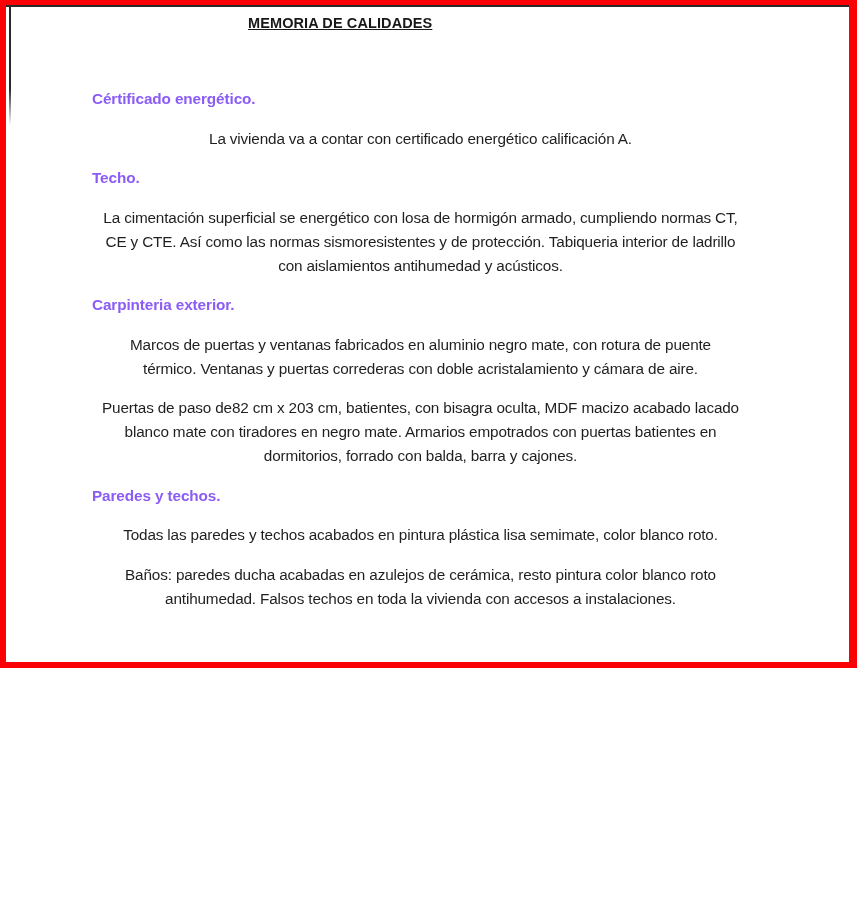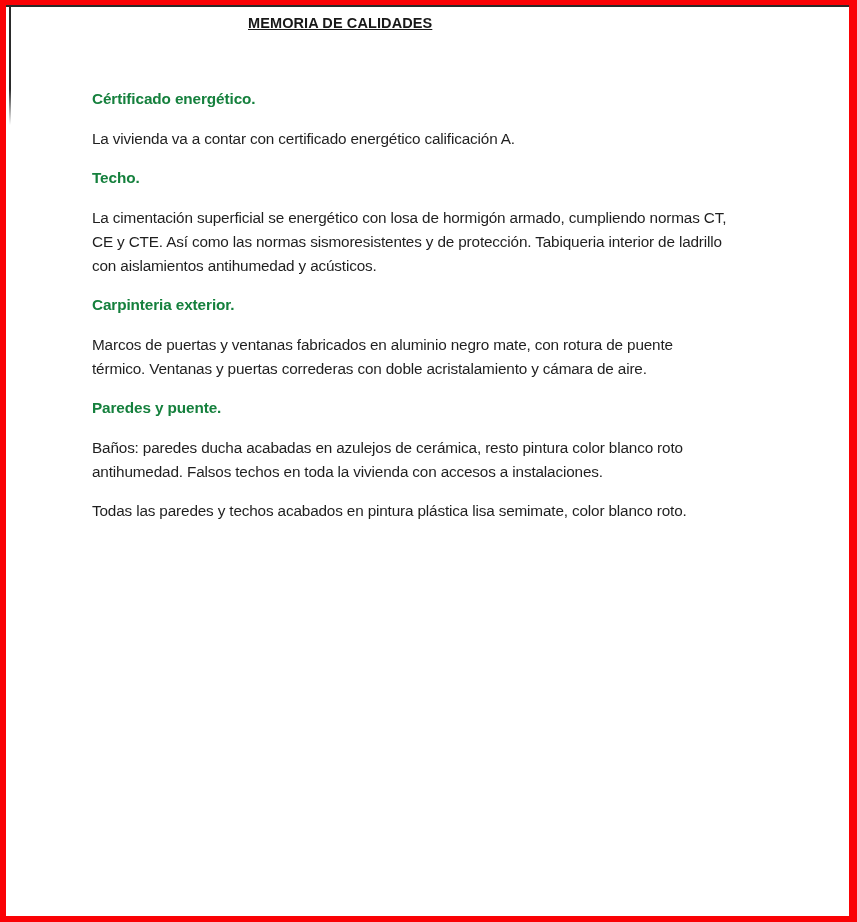--- a/index.html
+++ b/index.html
@@ -4,21 +4,21 @@
 <title>Memoria de Calidades</title>
 <style>
   html, body {
     margin: 0;
     padding: 0;
     background: #ffffff;
   }
   .scan-page {
     position: relative;
     width: 857px;
-    height: 922px;
+    height: 668px;
     box-sizing: border-box;
     background: #ffffff;
     border-top: 5px solid #fa0205;
     border-left: 6px solid #fa0205;
     border-right: 8px solid #fa0205;
     border-bottom: 6px solid #fa0205;
     overflow: hidden;
     font-family: "Liberation Sans", "DejaVu Sans", sans-serif;
     color: #1d1d1d;
   }
@@ -49,30 +49,31 @@
     letter-spacing: 0.1px;
     text-decoration: underline;
     color: #181818;
   }
   .section-heading {
     margin: 0 0 15.5px 6px;
     font-size: 15.3px;
     font-weight: bold;
     line-height: 24px;
     letter-spacing: -0.1px;
-    color: #15803d;
+    color: #8b5cf6;
   }
   .section-paragraph {
     margin: 0 0 15.5px 6px;
     font-size: 15.3px;
     font-weight: normal;
     line-height: 24px;
     letter-spacing: -0.15px;
     white-space: pre-line;
     color: #1f1f1f;
+    text-align: center;
   }
 </style>
 </head>
 <body>
 
 <div class="scan-page">
   <div class="page-edge-top"></div>
   <div class="page-edge-left"></div>
 
   <div class="content">
@@ -88,20 +89,23 @@
 
     <p class="section-paragraph">La cimentación superficial se energético con losa de hormigón armado, cumpliendo normas CT,
 CE y CTE. Así como las normas sismoresistentes y de protección. Tabiqueria interior de ladrillo
 con aislamientos antihumedad y acústicos.</p>
 
 
     <h2 class="section-heading">Carpinteria exterior.</h2>
     <p class="section-paragraph">Marcos de puertas y ventanas fabricados en aluminio negro mate, con rotura de puente
 térmico. Ventanas y puertas correderas con doble acristalamiento y cámara de aire.</p>
 
+    <p class="section-paragraph">Puertas de paso de82 cm x 203 cm, batientes, con bisagra oculta, MDF macizo acabado lacado
+blanco mate con tiradores en negro mate. Armarios empotrados con puertas batientes en
+dormitorios, forrado con balda, barra y cajones.</p>
 
-    <h2 class="section-heading">Paredes y puente.</h2>
+    <h2 class="section-heading">Paredes y techos.</h2>
+    <p class="section-paragraph">Todas las paredes y techos acabados en pintura plástica lisa semimate, color blanco roto.</p>
     <p class="section-paragraph">Baños: paredes ducha acabadas en azulejos de cerámica, resto pintura color blanco roto
 antihumedad. Falsos techos en toda la vivienda con accesos a instalaciones.</p>
-    <p class="section-paragraph">Todas las paredes y techos acabados en pintura plástica lisa semimate, color blanco roto.</p>
 
   </div>
 </div>
 
 </body></html>

